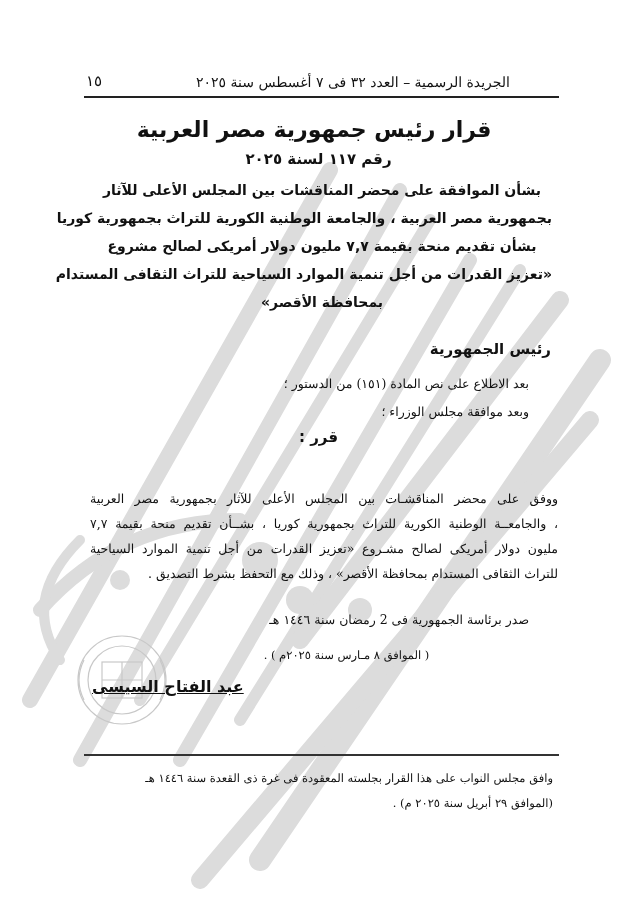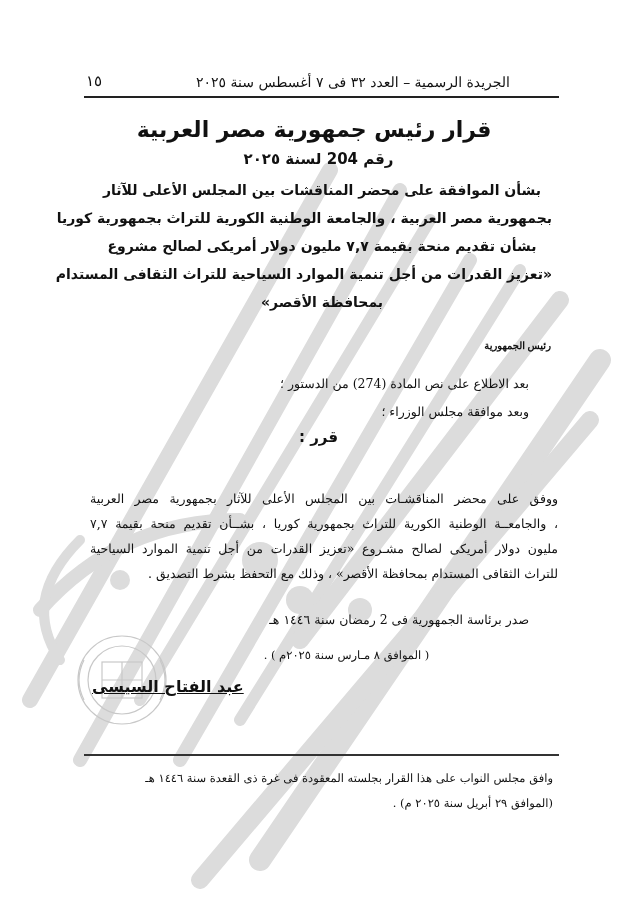--- a/index.html
+++ b/index.html
@@ -100,22 +100,21 @@
       display: block;
       white-space: nowrap;
       text-align: center;
     }
     .president-heading {
       position: absolute;
       right: 86px;
       top: 340px;
       direction: rtl;
       font-weight: bold;
-      font-size: 10px;
-      font-family: Liberation Serif, serif;
+      font-size: 15px;
     }
     .preamble {
       position: absolute;
       right: 108px;
       top: 370px;
       direction: rtl;
       font-family: "DejaVu Serif", serif;
       font-size: 12.5px;
       line-height: 28px;
     }
@@ -249,34 +248,34 @@
 
   <div class="content">
 
     <div class="header">
       <span class="running-title">الجريدة الرسمية – العدد ٣٢ فى ٧ أغسطس سنة ٢٠٢٥</span>
       <span class="page-num">١٥</span>
     </div>
     <div class="rule-top"></div>
 
     <div class="title">قرار رئيس جمهورية مصر العربية</div>
-    <div class="decree-number">رقم 204 لسنة ٢٠٢٥</div>
+    <div class="decree-number">رقم ١١٧ لسنة ٢٠٢٥</div>
 
     <div class="subject">
       <span class="line">بشأن الموافقة على محضر المناقشات بين المجلس الأعلى للآثار</span>
       <span class="line">بجمهورية مصر العربية ، والجامعة الوطنية الكورية للتراث بجمهورية كوريا</span>
       <span class="line">بشأن تقديم منحة بقيمة ٧,٧ مليون دولار أمريكى لصالح مشروع</span>
       <span class="line">«تعزيز القدرات من أجل تنمية الموارد السياحية للتراث الثقافى المستدام</span>
       <span class="line">بمحافظة الأقصر»</span>
     </div>
 
     <div class="president-heading">رئيس الجمهورية</div>
 
     <div class="preamble">
-      <span class="line">بعد الاطلاع على نص المادة (274) من الدستور ؛</span>
+      <span class="line">بعد الاطلاع على نص المادة (١٥١) من الدستور ؛</span>
       <span class="line">وبعد موافقة مجلس الوزراء ؛</span>
     </div>
 
     <div class="decided">قرر :</div>
 
     <div class="article-body">
       <span class="line">ووفق على محضر المناقشـات بين المجلس الأعلى للآثار بجمهورية مصر العربية</span>
       <span class="line">، والجامعــة الوطنية الكورية للتراث بجمهورية كوريا ، بشــأن تقديم منحة بقيمة ٧,٧</span>
       <span class="line">مليون دولار أمريكى لصالح مشـروع «تعزيز القدرات من أجل تنمية الموارد السياحية</span>
       <span class="line last">للتراث الثقافى المستدام بمحافظة الأقصر» ، وذلك مع التحفظ بشرط التصديق .</span>

